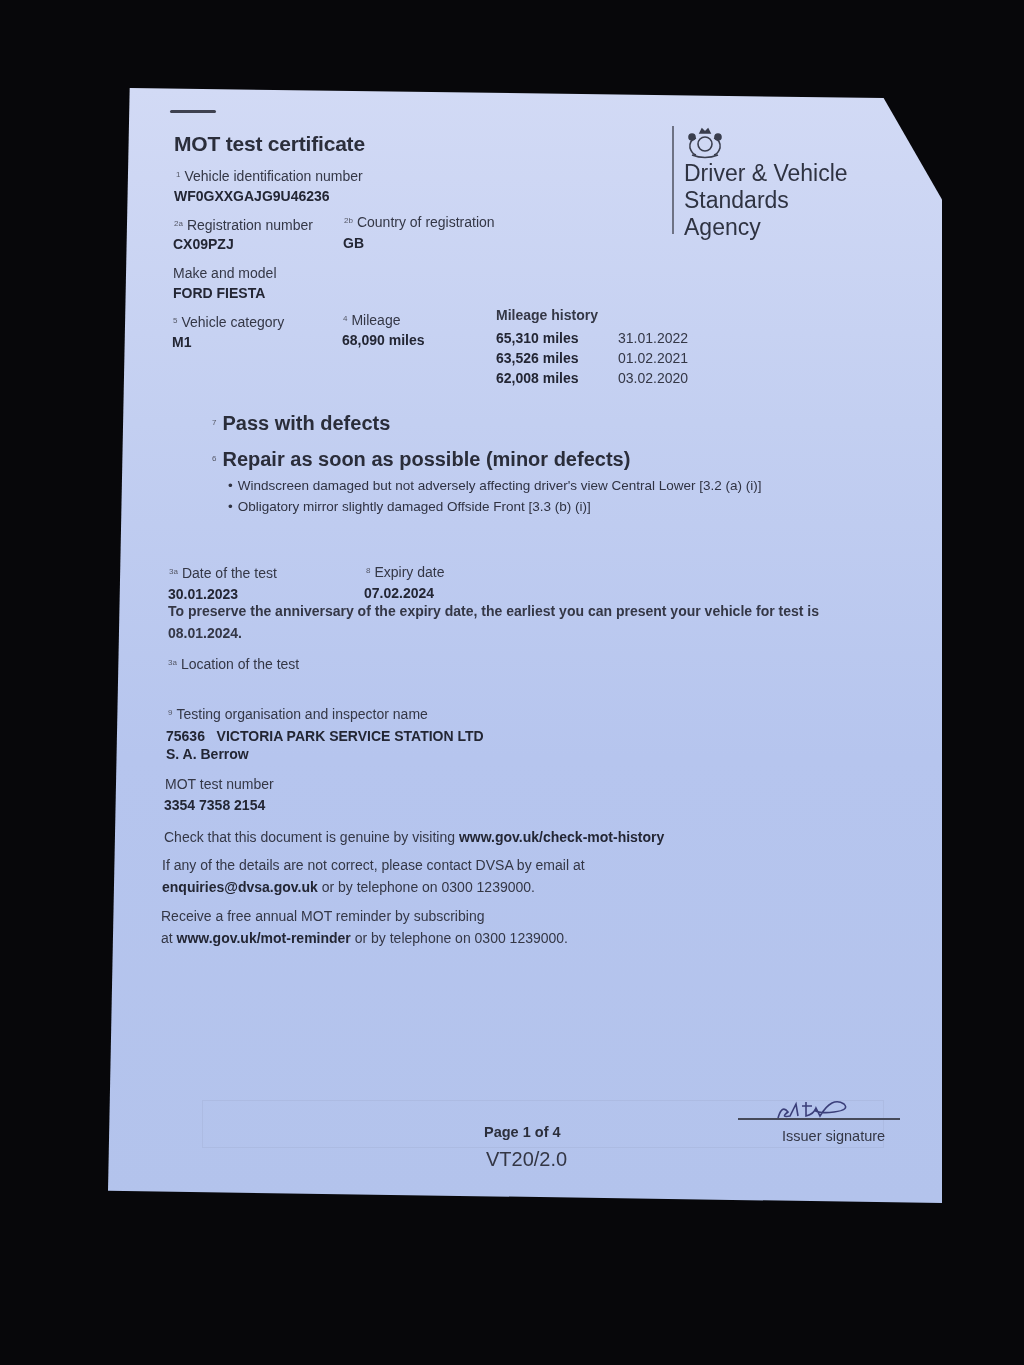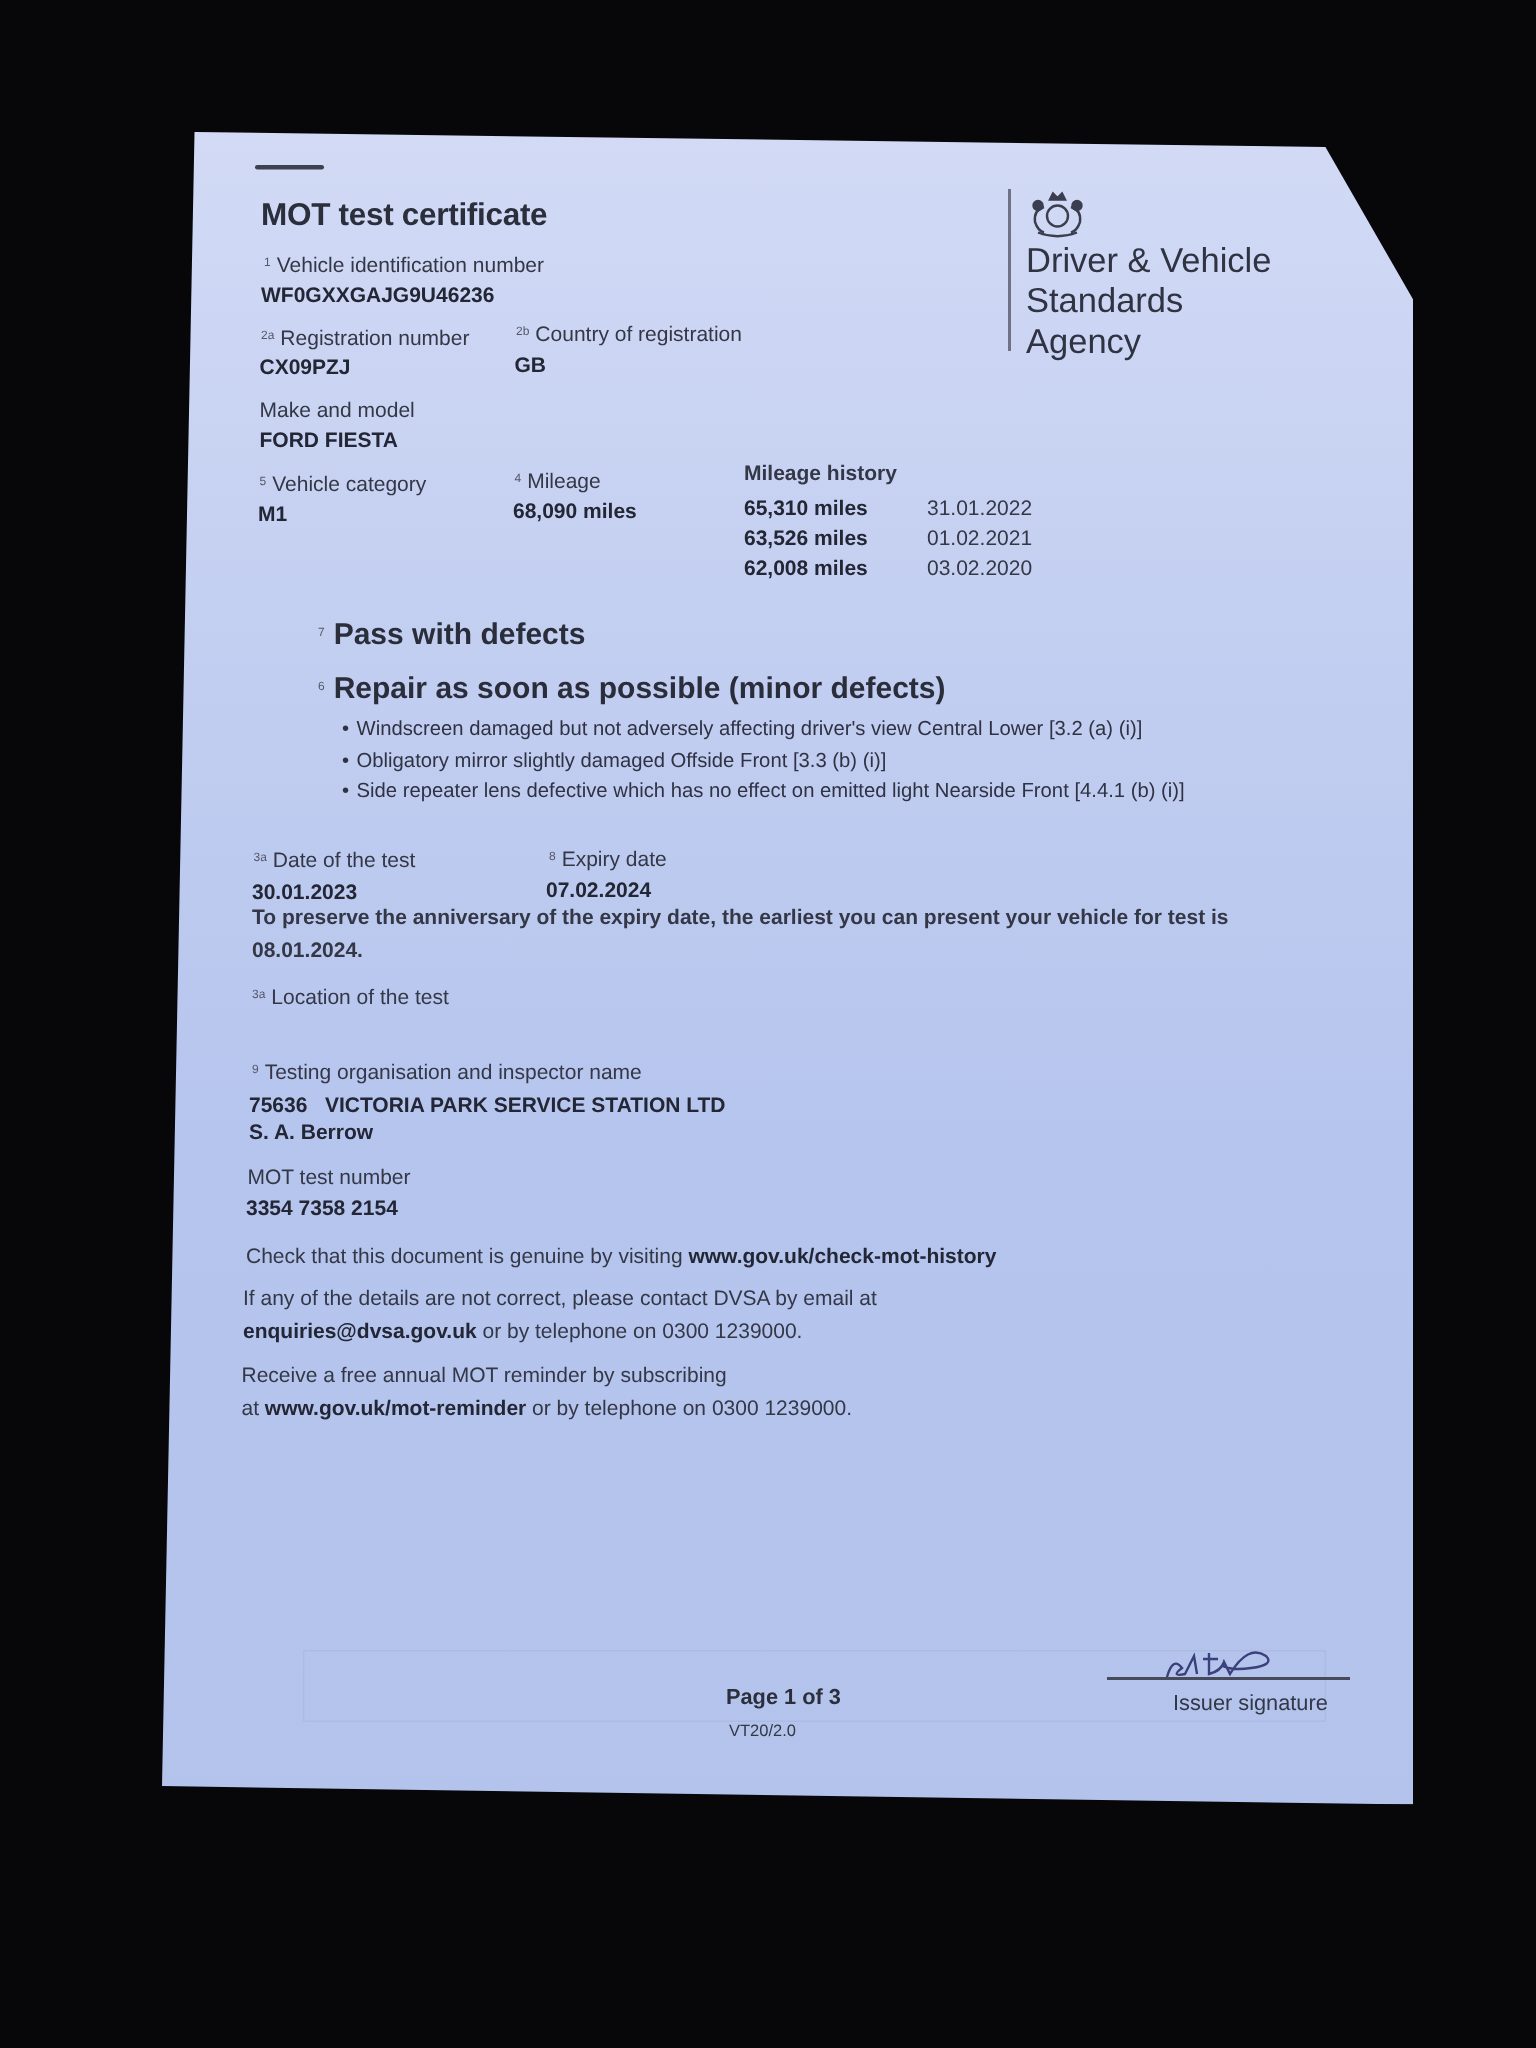--- a/index.html
+++ b/index.html
@@ -33,21 +33,21 @@
     .result { font-size: 20px; font-weight: bold; color: #2a2d3a; }
     .result .num { font-size: 8px; vertical-align: 5px; margin-right: 6px; font-weight: normal; color: #555866; }
     .defects { left: 120px; top: 388px; font-size: 13.5px; line-height: 20.5px; color: #2f3242; list-style: none; margin: 0; padding: 0; }
     .defects li::before { content: "\2022"; margin-right: 5px; }
     .para { font-size: 14px; line-height: 22px; color: #343746; }
     .para b { color: #232634; }
     .signature { left: 630px; top: 1000px; width: 162px; height: 34px; }
     .sig-line { left: 630px; top: 1030px; width: 162px; height: 1.5px; background: #464a5a; }
     .issuer { left: 674px; top: 1040px; font-size: 14.5px; color: #343746; }
     .page-no { left: 376px; top: 1036px; font-size: 14.5px; font-weight: bold; color: #2b2e3b; }
-    .form-code { left: 378px; top: 1060px; font-size: 11px; color: #343746; }
+    .form-code { left: 378px; top: 1060px; font-size: 20px; color: #343746; }
     .faint-box { left: 94px; top: 1012px; width: 680px; height: 46px; border: 1px solid rgba(160,172,210,0.35); }
   </style>
 </head>
 <body>
 
 <div class="paper">
 
   <div class="abs punch"></div>
 
   <div class="abs title">MOT test certificate</div>
@@ -116,21 +116,20 @@
 
   <div class="abs result" style="left:104px; top:324px;">
     <span class="num">7</span><span>Pass with defects</span>
   </div>
   <div class="abs result" style="left:104px; top:360px;">
     <span class="num">6</span><span>Repair as soon as possible (minor defects)</span>
   </div>
   <ul class="abs defects">
     <li>Windscreen damaged but not adversely affecting driver's view Central Lower [3.2 (a) (i)]</li>
     <li>Obligatory mirror slightly damaged Offside Front [3.3 (b) (i)]</li>
-    <li>Side repeater lens defective which has no effect on emitted light Nearside Front [4.4.1 (b) (i)]</li>
   </ul>
 
   <div class="abs label" style="left:61px; top:477px;">
     <span class="num">3a</span><span>Date of the test</span>
   </div>
   <div class="abs value" style="left:60px; top:498px;">30.01.2023</div>
 
   <div class="abs label" style="left:258px; top:476px;">
     <span class="num">8</span><span>Expiry date</span>
   </div>
@@ -163,21 +162,21 @@
     <div>If any of the details are not correct, please contact DVSA by email at</div>
     <div><b>enquiries@dvsa.gov.uk</b><span> or by telephone on 0300 1239000.</span></div>
   </div>
   <div class="abs para" style="left:53px; top:817px;">
     <div>Receive a free annual MOT reminder by subscribing</div>
     <div><span>at </span><b>www.gov.uk/mot-reminder</b><span> or by telephone on 0300 1239000.</span></div>
   </div>
 
   <div class="abs faint-box"></div>
 
-  <div class="abs page-no">Page 1 of 3</div>
+  <div class="abs page-no">Page 1 of 4</div>
   <div class="abs form-code">VT20/2.0</div>
 
   <svg class="abs signature" viewBox="0 0 162 34">
     <path d="M40 30 q4 -14 10 -6 q-8 6 2 4 l6 -12 l2 12 m4 -10 l10 0 m-6 -4 l0 14 q8 -2 10 -8 l4 8 q12 -20 24 -12 q6 6 -10 8 q-14 2 -20 -2" fill="none" stroke="#3b3f7a" stroke-width="1.6"></path>
   </svg>
   <div class="abs sig-line"></div>
   <div class="abs issuer">Issuer signature</div>
 </div>
 
 </body></html>

